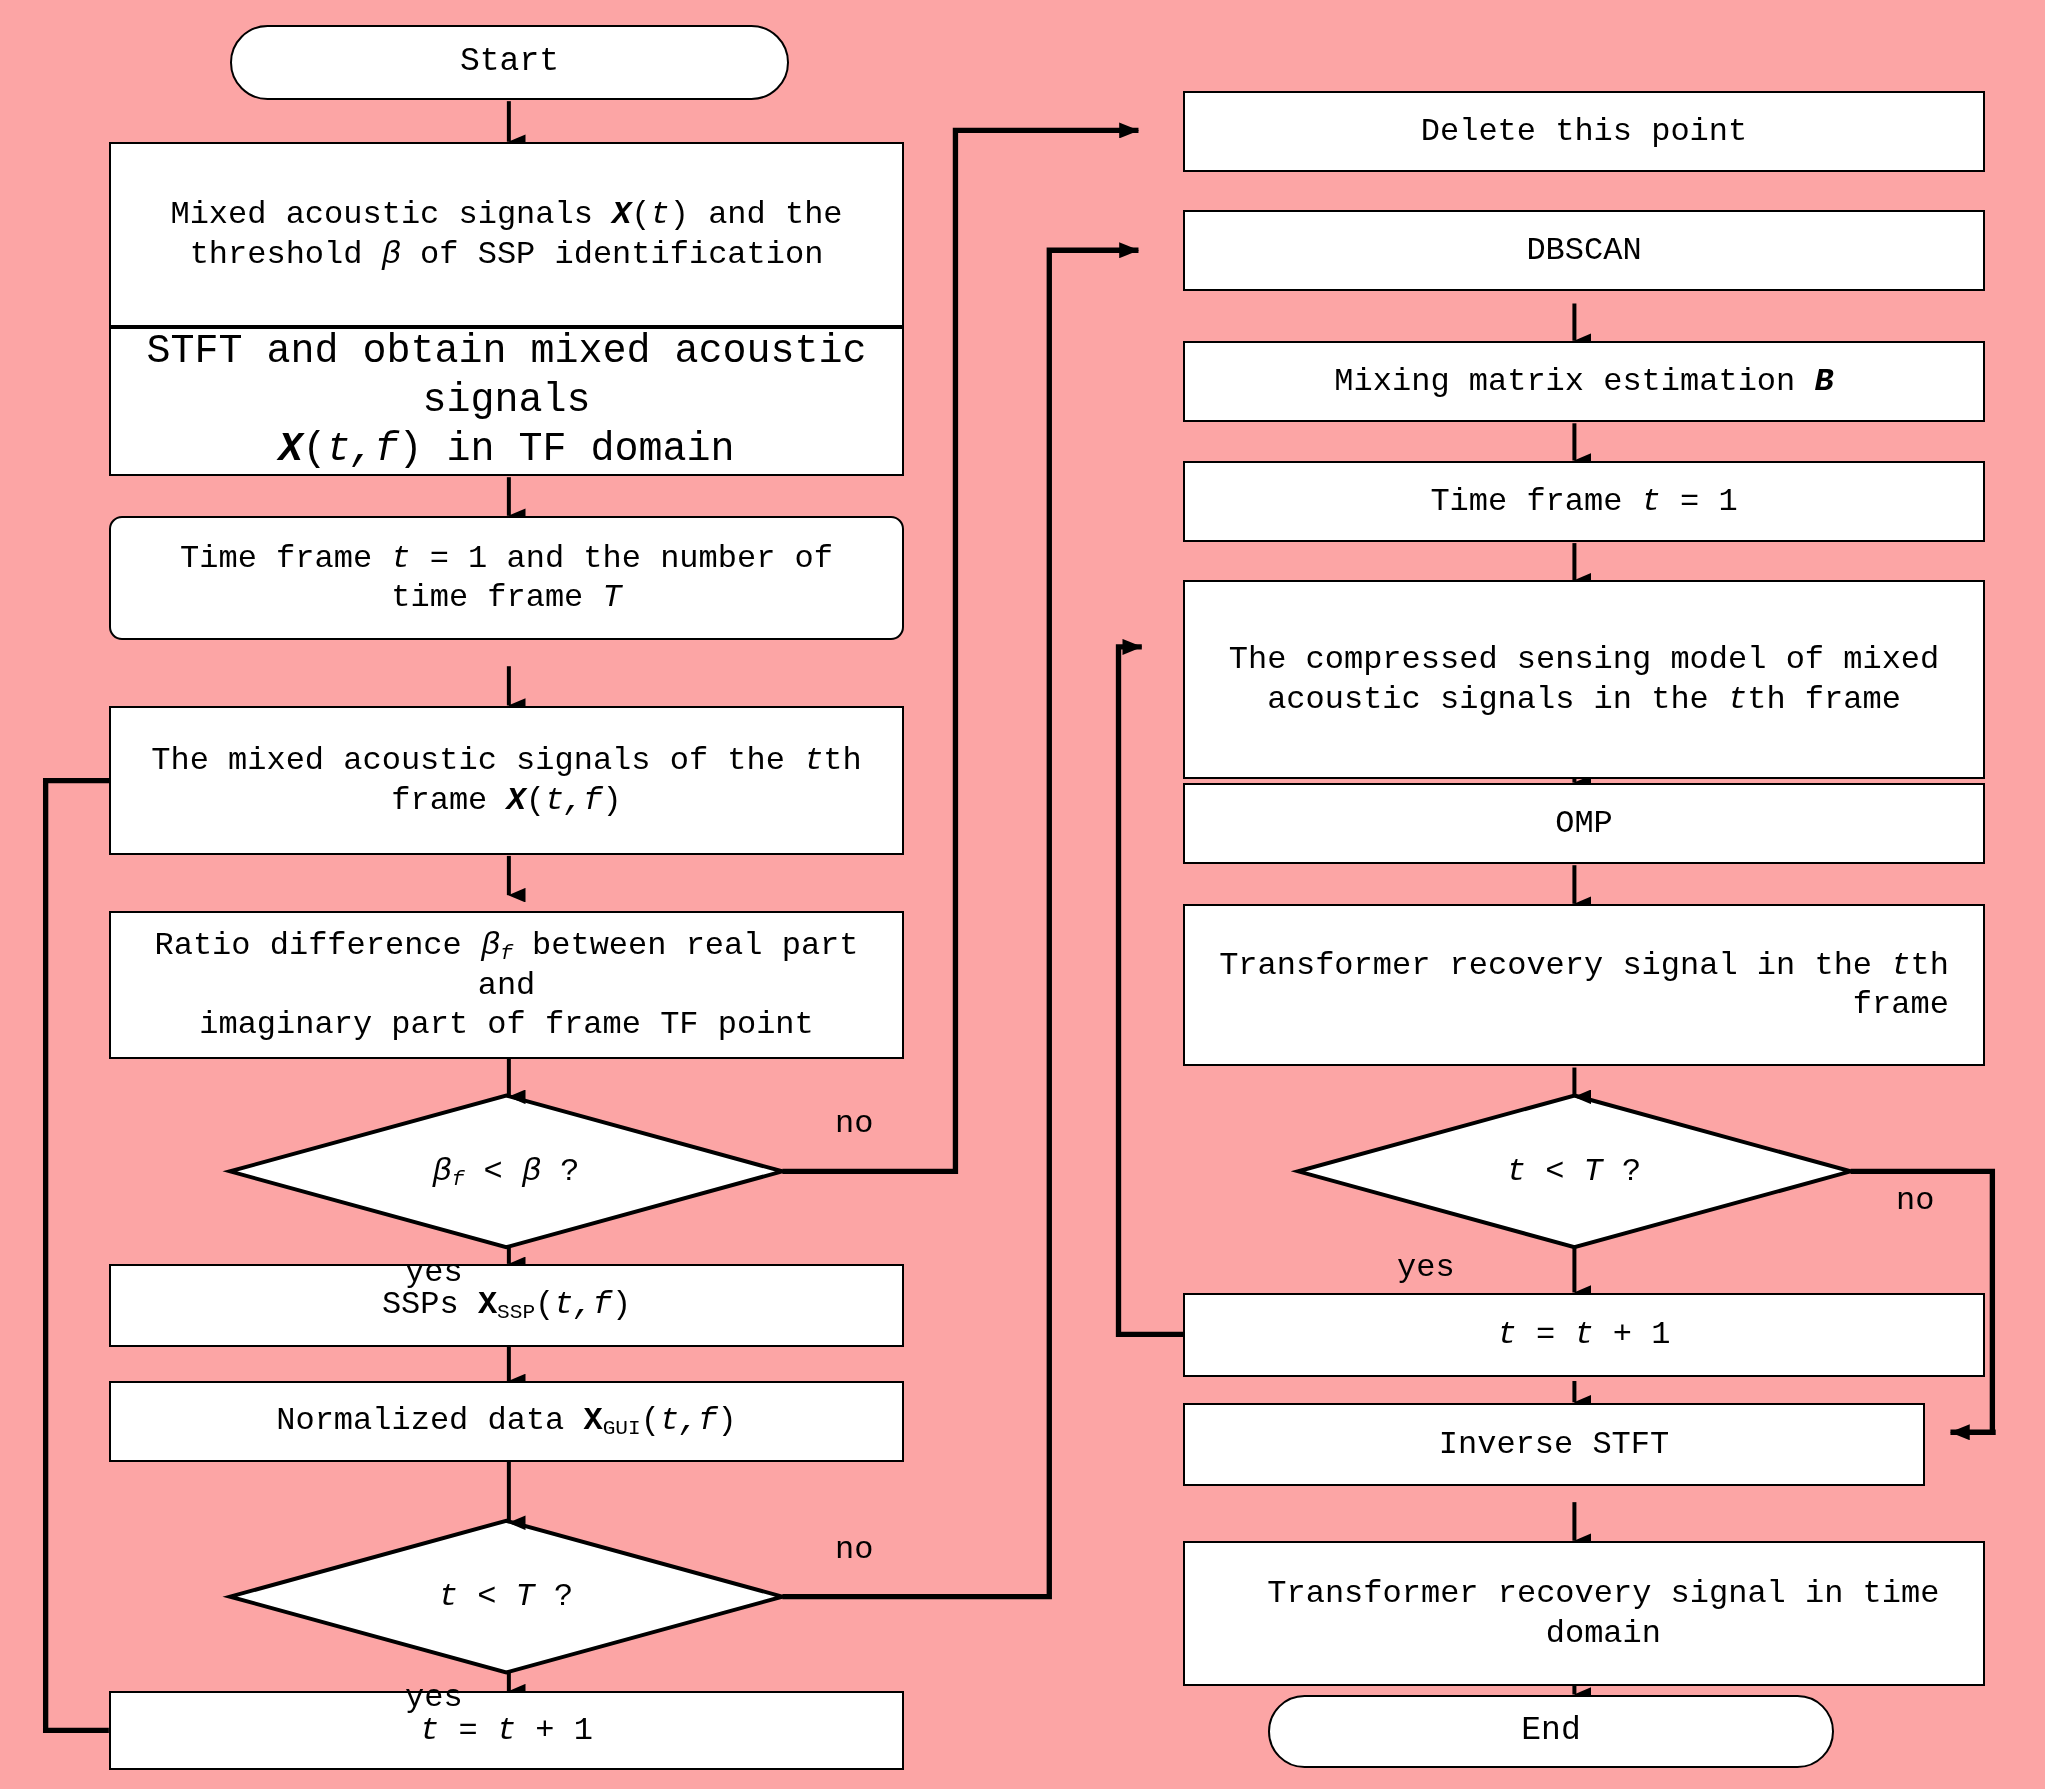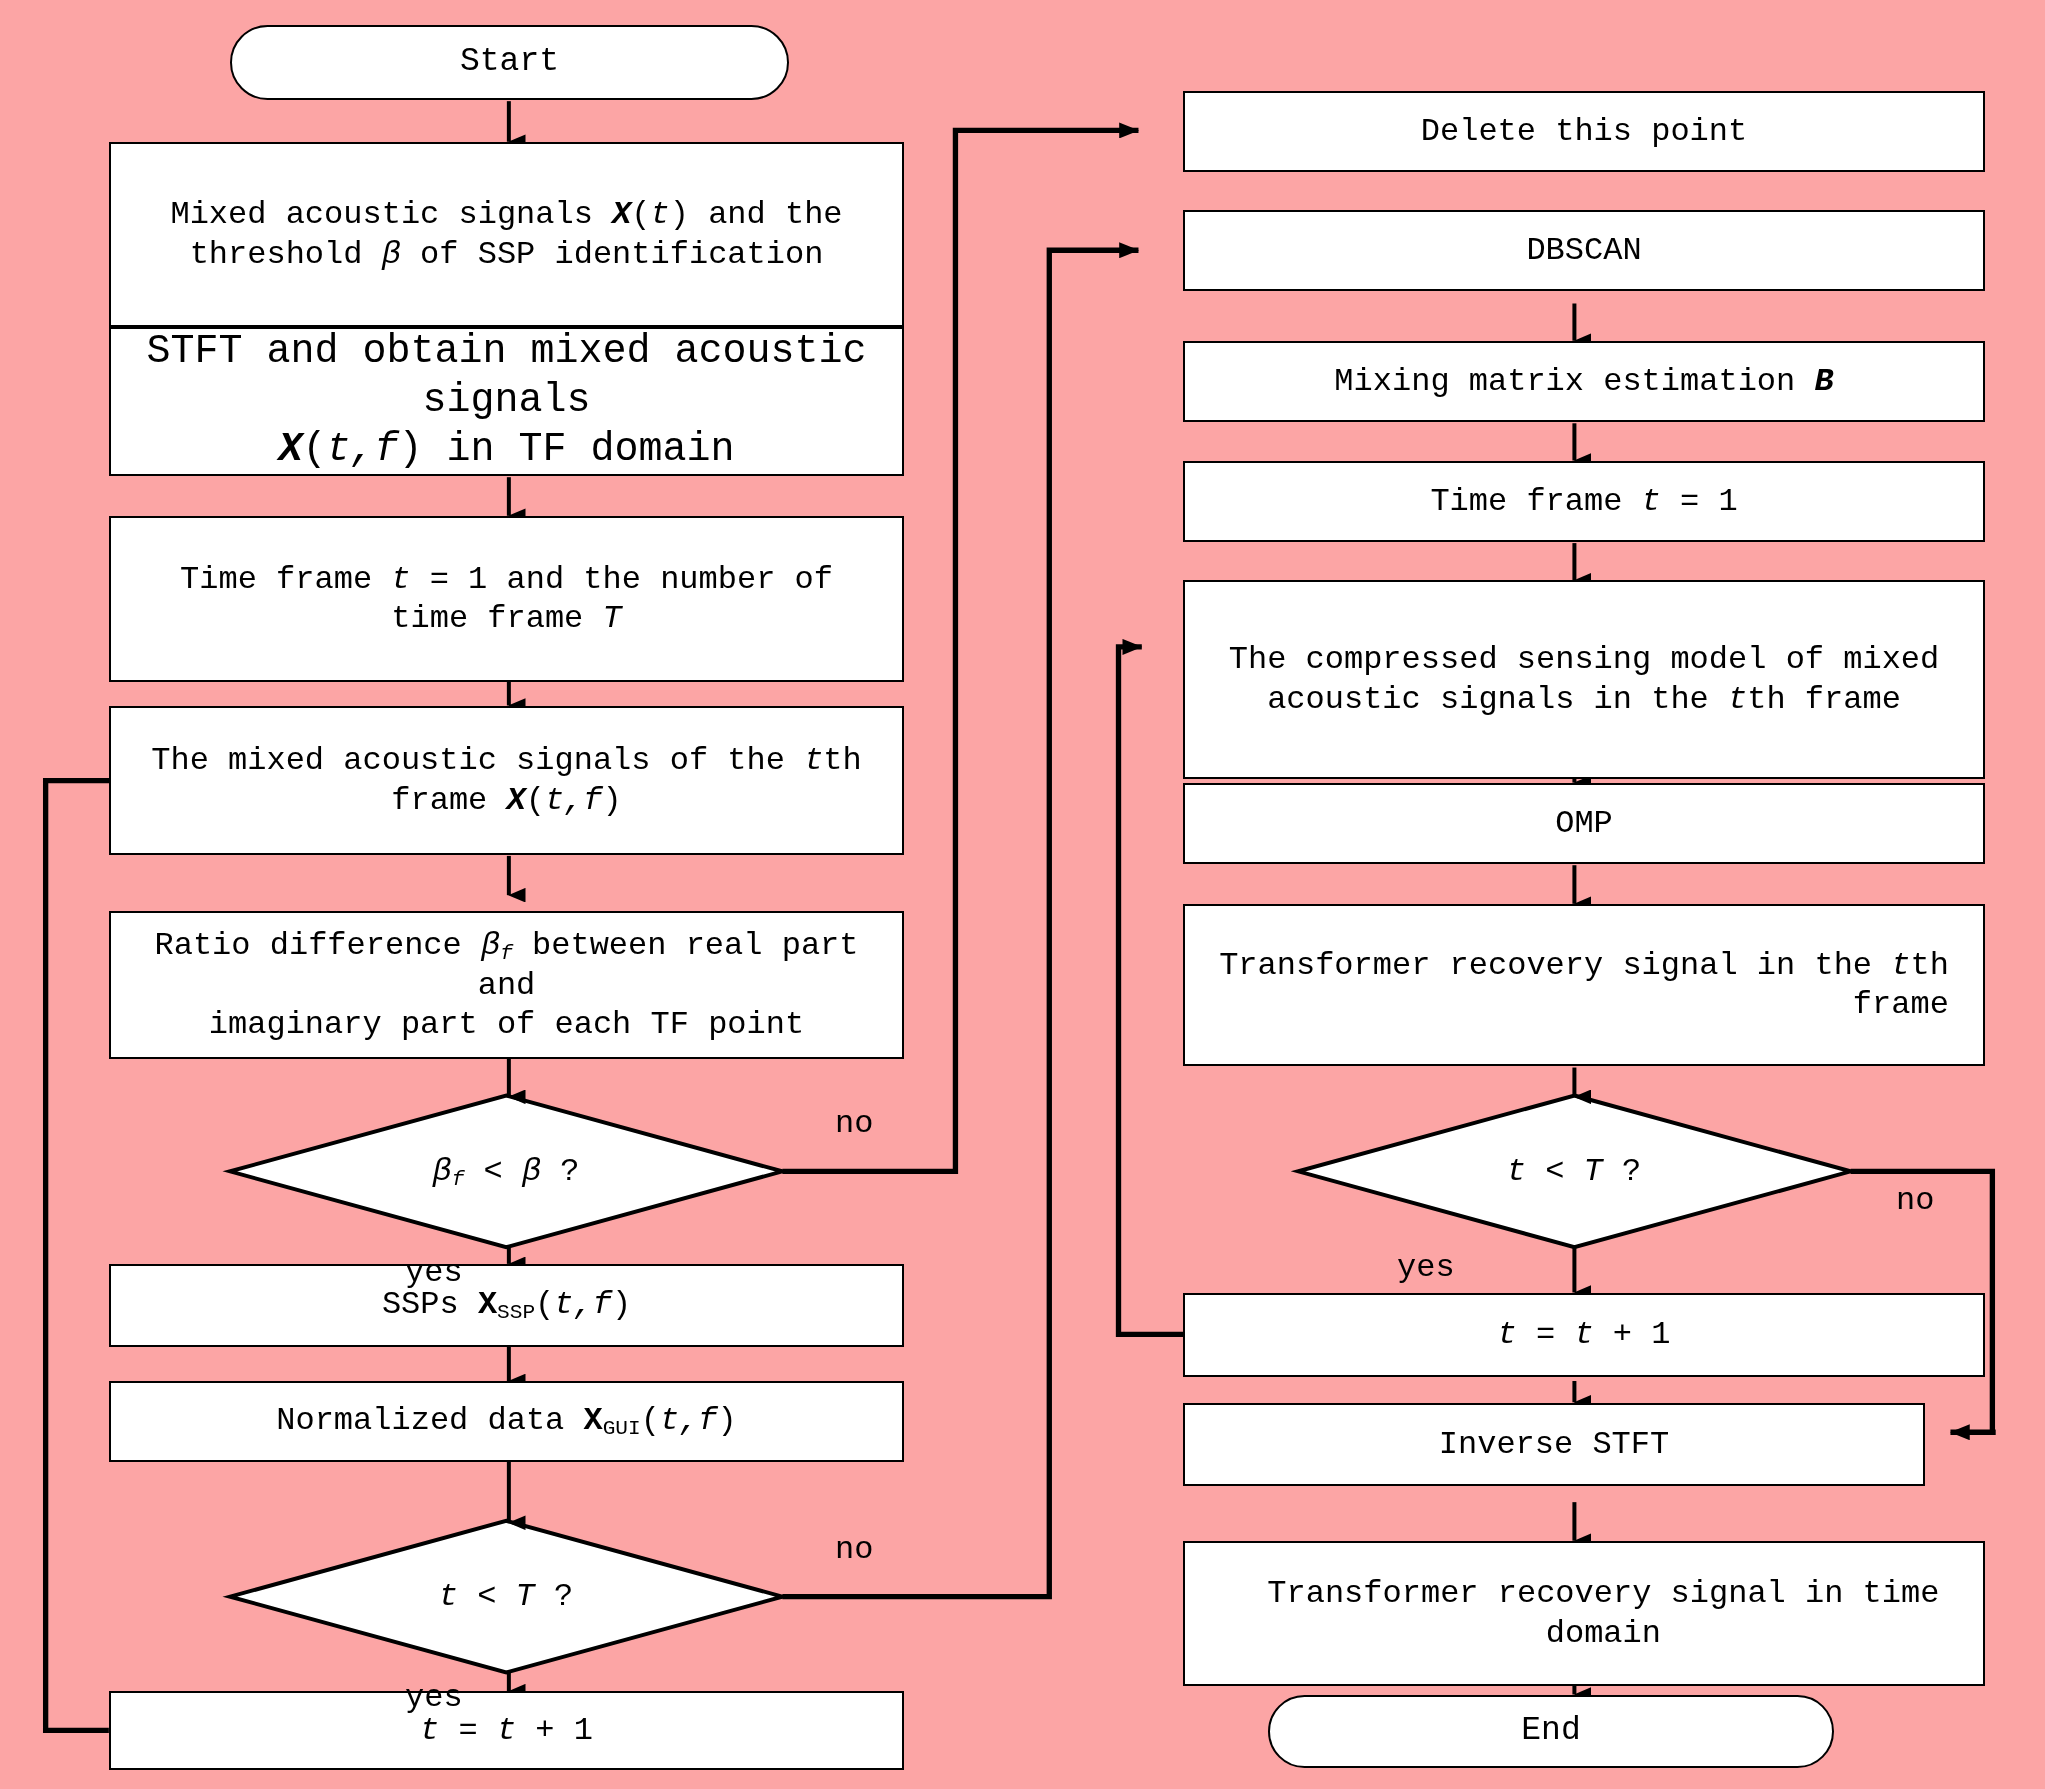--- a/index.html
+++ b/index.html
@@ -115,38 +115,38 @@
     </span>
   </div>
 
   <div class="node proc" style="left:109px;top:327px;width:795px;height:149px;font-size:40px;">
     <span>
       <span>STFT and obtain mixed acoustic signals</span><br>
       <span class="bi">X</span><span>(</span><span class="ital">t,f</span><span>) in TF domain</span>
     </span>
   </div>
 
-  <div class="node proc" style="left:109px;top:516px;width:795px;height:166px;font-size:32px;">
+  <div class="node proc" style="left:109px;top:516px;width:795px;height:124px;font-size:32px;border-radius:13px;">
     <span>
       <span>Time frame </span><span class="ital">t</span><span> = 1 and  the number of</span><br>
       <span>time frame </span><span class="ital">T</span>
     </span>
   </div>
 
   <div class="node proc" style="left:109px;top:706px;width:795px;height:149px;font-size:32px;">
     <span>
       <span>The mixed acoustic signals of the </span><span class="ital">t</span><span>th</span><br>
       <span>frame </span><span class="bi">X</span><span>(</span><span class="ital">t,f</span><span>)</span>
     </span>
   </div>
 
   <div class="node proc" style="left:109px;top:895px;width:795px;height:148px;font-size:32px;margin-top:16px;">
     <span>
       <span>Ratio difference </span><span class="ital">β</span><sub class="ital">f</sub><span> between real part and</span><br>
-      <span>imaginary part of each TF point</span>
+      <span>imaginary part of frame TF point</span>
     </span>
   </div>
 
   <div class="node decision" style="left:230px;top:1096px;width:552px;height:152px;font-size:32px;">
     <span class="dtext">
       <span class="ital">β</span><sub class="ital">f</sub><span> &lt; </span><span class="ital">β</span><span> ?</span>
     </span>
   </div>
 
   <div class="edgelabel" style="left:835px;top:1105px;font-size:32px;">

